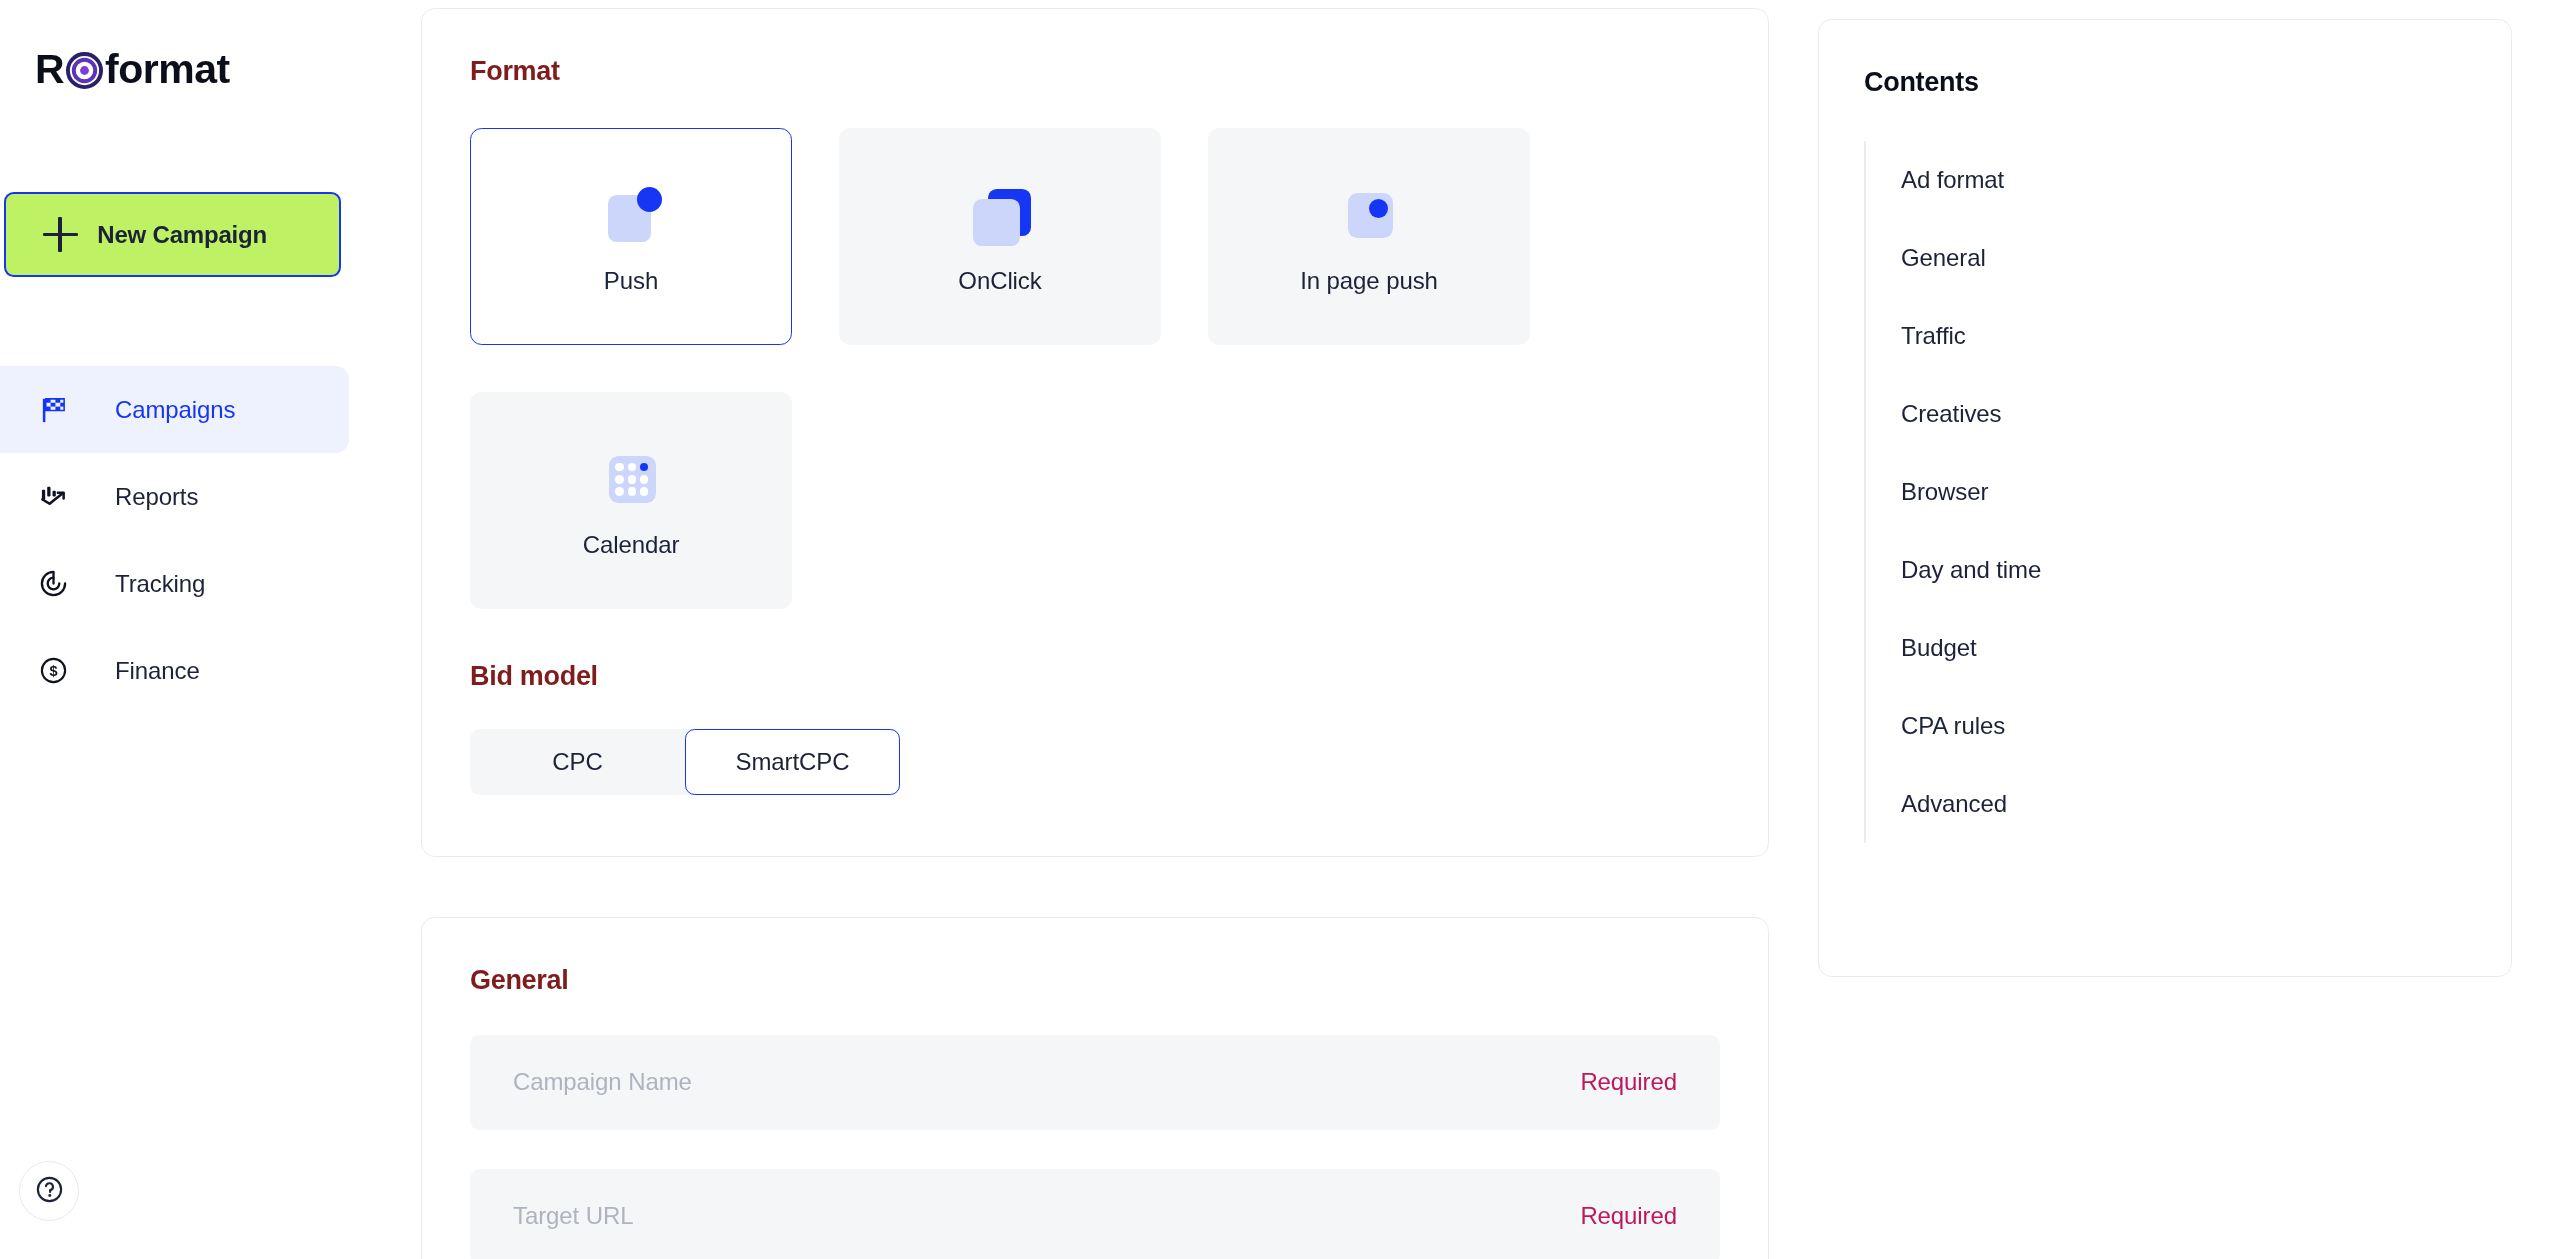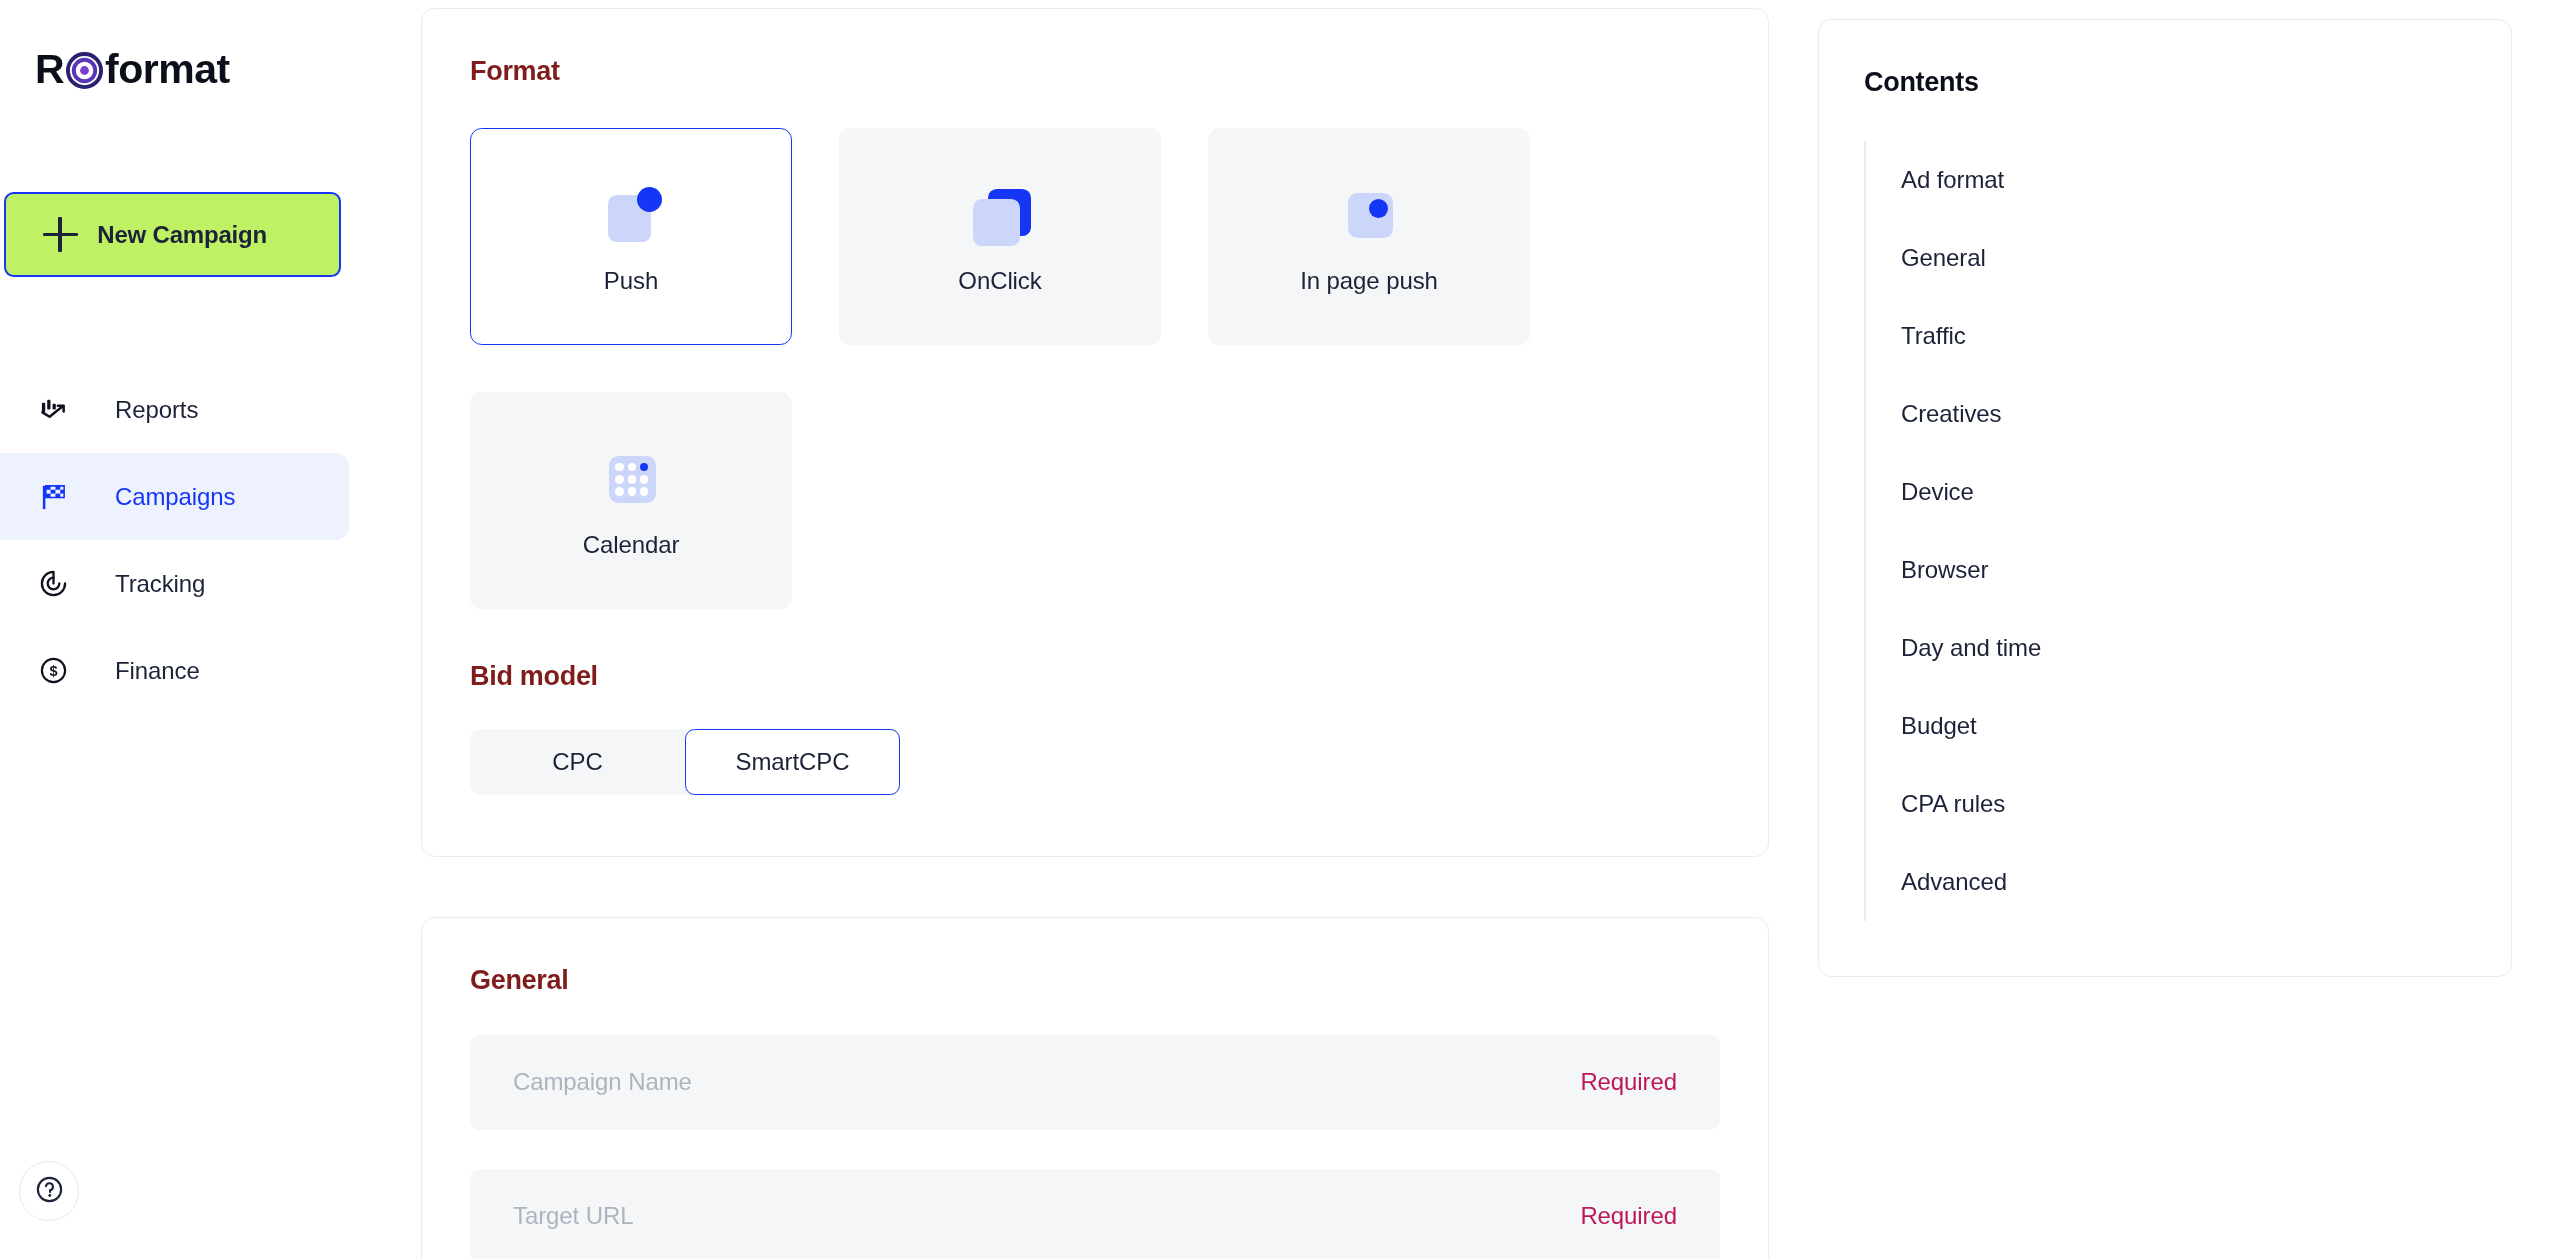--- a/index.html
+++ b/index.html
@@ -363,52 +363,52 @@
         <span>format</span>
       </span>
     </div>
 
     <div class="new-campaign-btn">
       <span class="nc-plus"></span>
       <span class="nc-label">New Campaign</span>
     </div>
 
     <nav class="nav">
-
-      <div class="nav-item">
-        <span class="nav-icon">
-          <svg width="29" height="29" viewBox="0 0 30 30">
-            <g fill="#10131f">
-              <rect x="3" y="8" width="3.4" height="10" rx="1"></rect>
-              <rect x="8.5" y="5" width="3.4" height="10" rx="1"></rect>
-              <rect x="14" y="9" width="3.4" height="6" rx="1"></rect>
-            </g>
-            <path d="M3.5 18 L11 22.5 L17 17.5 L25 11.5" fill="none" stroke="#10131f" stroke-width="2.6" stroke-linecap="round" stroke-linejoin="round"></path>
-            <path d="M19.5 11 H25.5 V17" fill="none" stroke="#10131f" stroke-width="2.6" stroke-linecap="round" stroke-linejoin="round"></path>
-          </svg>
-        </span>
-        <span class="nav-label">Reports</span>
-      </div>
 
       <div class="nav-item active">
         <span class="nav-icon">
           <svg width="29" height="29" viewBox="0 0 30 30">
             <rect x="4" y="4" width="2.6" height="24" fill="#1536f5"></rect>
             <g fill="#1536f5">
               <rect x="7" y="4" width="5" height="4"></rect>
               <rect x="17" y="4" width="5" height="4"></rect>
               <rect x="12" y="8" width="5" height="4"></rect>
               <rect x="22" y="8" width="4" height="4"></rect>
               <rect x="7" y="12" width="5" height="4"></rect>
               <rect x="17" y="12" width="5" height="4"></rect>
             </g>
             <path d="M7 4 h19 v12 h-19 z" fill="none" stroke="#1536f5" stroke-width="1.6"></path>
           </svg>
         </span>
         <span class="nav-label">Campaigns</span>
+      </div>
+
+      <div class="nav-item">
+        <span class="nav-icon">
+          <svg width="29" height="29" viewBox="0 0 30 30">
+            <g fill="#10131f">
+              <rect x="3" y="8" width="3.4" height="10" rx="1"></rect>
+              <rect x="8.5" y="5" width="3.4" height="10" rx="1"></rect>
+              <rect x="14" y="9" width="3.4" height="6" rx="1"></rect>
+            </g>
+            <path d="M3.5 18 L11 22.5 L17 17.5 L25 11.5" fill="none" stroke="#10131f" stroke-width="2.6" stroke-linecap="round" stroke-linejoin="round"></path>
+            <path d="M19.5 11 H25.5 V17" fill="none" stroke="#10131f" stroke-width="2.6" stroke-linecap="round" stroke-linejoin="round"></path>
+          </svg>
+        </span>
+        <span class="nav-label">Reports</span>
       </div>
 
       <div class="nav-item">
         <span class="nav-icon">
           <svg width="29" height="29" viewBox="0 0 30 30">
             <path d="M15 3 A12 12 0 1 0 27 15" fill="none" stroke="#10131f" stroke-width="2.4" stroke-linecap="round"></path>
             <path d="M15 9 A6 6 0 1 0 21 15" fill="none" stroke="#10131f" stroke-width="2.4" stroke-linecap="round"></path>
             <path d="M15 4 V15" fill="none" stroke="#10131f" stroke-width="2.4" stroke-linecap="round"></path>
           </svg>
         </span>
@@ -528,23 +528,20 @@
         <div class="contents-item">
             <span>General</span>
           </div>
         <div class="contents-item">
             <span>Traffic</span>
           </div>
         <div class="contents-item">
             <span>Creatives</span>
           </div>
         <div class="contents-item">
-            <span>Device</span>
-          </div>
-        <div class="contents-item">
             <span>Browser</span>
           </div>
         <div class="contents-item">
             <span>Day and time</span>
           </div>
         <div class="contents-item">
             <span>Budget</span>
           </div>
         <div class="contents-item">
             <span>CPA rules</span>

